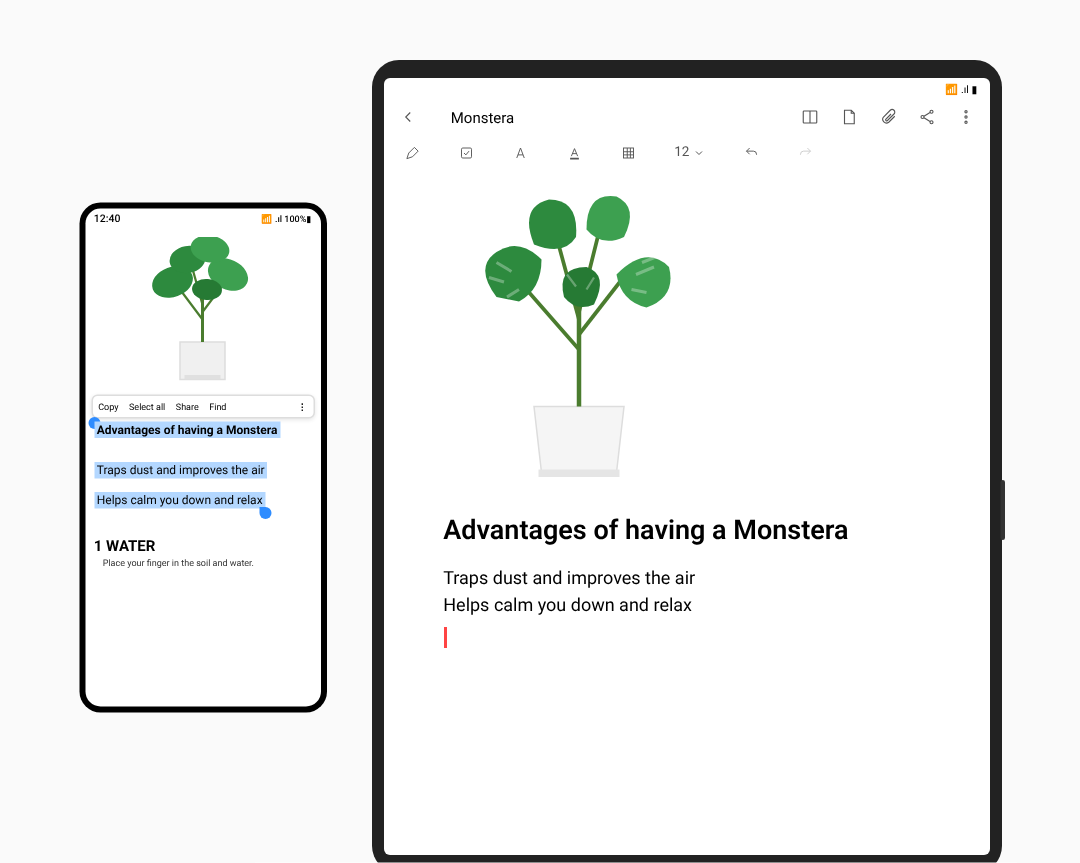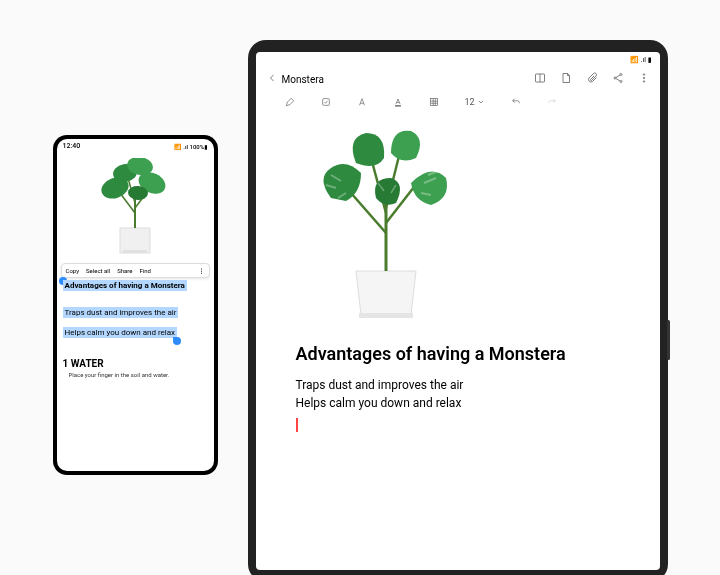--- a/index.html
+++ b/index.html
@@ -186,21 +186,21 @@
       display: flex;
       justify-content: flex-end;
       padding: 4px 8px;
       font-size: 7px;
     }
     
     .tablet-header {
       display: flex;
       align-items: center;
       padding: 4px 10px;
-      gap: 4px;
+      gap: 23px;
       font-size: 10px;
     }
     
     .tablet-back {
       font-size: 12px;
     }
     
     .tablet-title {
       flex: 1;
       font-size: 10px;
@@ -209,21 +209,21 @@
     .tablet-header-icons {
       display: flex;
       gap: 14px;
       align-items: center;
       font-size: 12px;
     }
     
     .tablet-toolbar {
       display: flex;
       gap: 26px;
-      padding: 6px 29px;
+      padding: 6px 14px;
       font-size: 10px;
       color: #555;
       align-items: flex-start;
     }
     
     .toolbar-icon svg {
       display: block;
     }
     
     .toolbar-font {

